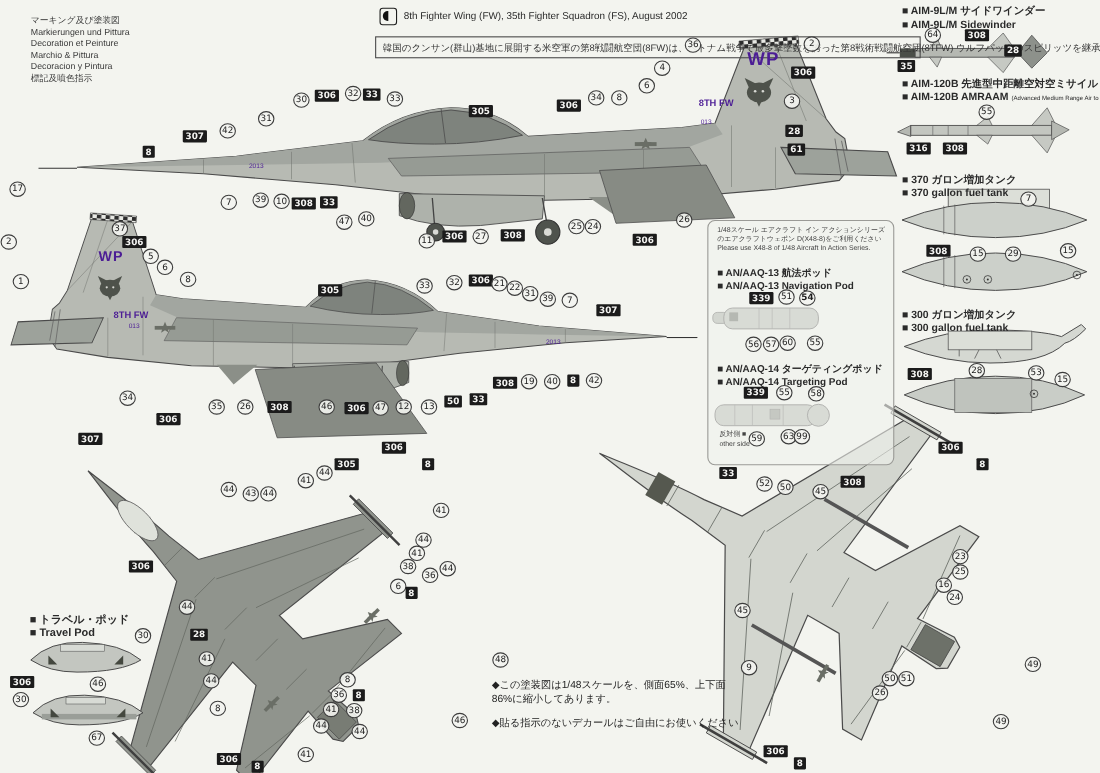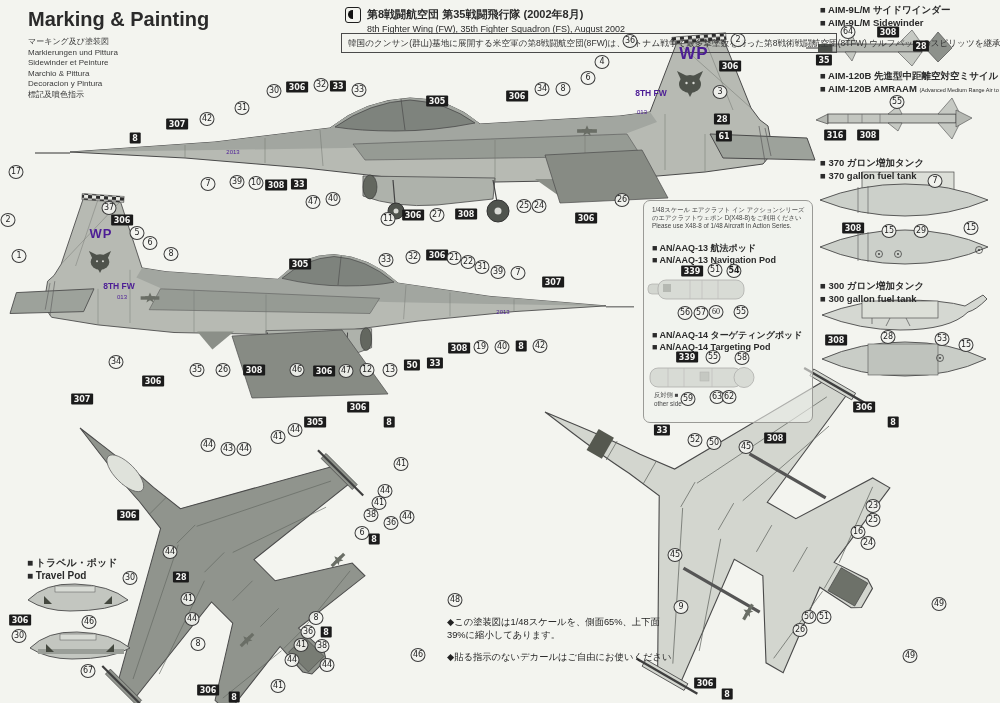--- a/index.html
+++ b/index.html
@@ -191,37 +191,35 @@
       <polygon points="112,596 104,604 112,604" fill="#44483f"></polygon>
       <path d="M30,648 Q47,631 77,632 Q112,633 130,648 Q112,659 72,659 Q47,659 30,648 Z" fill="#c3c6c0" stroke="#4a4a4a" stroke-width="0.9"></path>
       <rect x="60" y="634" width="36" height="6" fill="#d8dbd5" stroke="#555" stroke-width="0.5"></rect>
       <rect x="38" y="649" width="86" height="5" fill="#9a9e98"></rect>
       <polygon points="46,644 54,652 46,652" fill="#44483f"></polygon>
       <polygon points="114,644 106,652 114,652" fill="#44483f"></polygon>
     </g>
   </svg>
 
   <div class="t" style="left:28px;top:8px;">
-    <div class="main-title">Marking &amp; Painting</div>
     <div style="margin-top:6px;">
       <div class="sub-line">マーキング及び塗装図</div>
       <div class="sub-line">Markierungen und Pittura</div>
-      <div class="sub-line">Sidewinder et Peinture</div>
+      <div class="sub-line">Decoration et Peinture</div>
       <div class="sub-line">Marchio &amp; Pittura</div>
       <div class="sub-line">Decoracion y Pintura</div>
       <div class="sub-line">標記及噴色指示</div>
     </div>
   </div>
 
   <div class="t" style="left:345px;top:7px;display:flex;gap:6px;">
     <div class="icon-box">
         <div class="half"></div>
       </div>
     <div>
-      <div class="hdr-jp">第8戦闘航空団 第35戦闘飛行隊 (2002年8月)</div>
       <div class="hdr-en">8th Fighter Wing (FW), 35th Fighter Squadron (FS), August 2002</div>
     </div>
   </div>
   <div class="t hdr-box" style="left:341px;top:33px;">韓国のクンサン(群山)基地に展開する米空軍の第8戦闘航空団(8FW)は、ベトナム戦争で最多撃墜数を誇った第8戦術戦闘航空団(8TFW) ウルフパックのスピリッツを継承する部隊で、1981年9月にF-4DからF-16A/Bへ、87年10月にはF-16A/BからF-16C/Dに機種変換され、1991年米空軍の再編成にともない、8TFWから8FWに改称されました。</div>
 
   <div class="t sec-jp" style="left:820px;top:4px;">■ AIM-9L/M サイドワインダー</div>
   <div class="t sec-en" style="left:820px;top:17px;">■ AIM-9L/M Sidewinder</div>
   <div class="t sec-jp" style="left:820px;top:70px;">■ AIM-120B 先進型中距離空対空ミサイル</div>
   <div class="t sec-en" style="left:820px;top:83px;"><span>■ AIM-120B AMRAAM</span> <small>(Advanced Medium Range Air to Air Missile)</small></div>
   <div class="t sec-jp" style="left:820px;top:157px;">■ 370 ガロン増加タンク</div>
@@ -239,21 +237,21 @@
     <div class="t sec-en" style="left:8px;top:141px;font-size:9px;">■ AN/AAQ-14 Targeting Pod</div>
     <div class="t pods-note" style="left:10px;top:190px;">反対側 ■</div>
     <div class="t pods-note" style="left:10px;top:199px;">other side</div>
   </div>
 
   <div class="t sec-jp" style="left:27px;top:556px;font-size:10px;">■ トラベル・ポッド</div>
   <div class="t sec-en" style="left:27px;top:570px;font-size:10px;">■ Travel Pod</div>
 
   <div class="t notes" style="left:447px;top:616px;">
     <div class="pre">◆この塗装図は1/48スケールを、側面65%、上下面
-39%に縮小してあります。</div>
+86%に縮小してあります。</div>
     <div class="gap"></div>
     <div class="gap"></div>
     <div>◆貼る指示のないデカールはご自由にお使いください</div>
   </div>
 
   <div class="mark wp1" style="left:694px;top:54px;">WP</div>
   <div class="mark wp2" style="left:101px;top:233px;">WP</div>
   <div class="mark fw" style="left:651px;top:93px;">8TH FW</div>
   <div class="mark fw" style="left:119px;top:286px;">8TH FW</div>
   <div class="mark tiny" style="left:642px;top:112px;">013</div>
@@ -402,28 +400,28 @@
       <div class="co co-c" style="left: 971px; top: 228px;">15</div>
       <div class="co co-b" style="left: 836px; top: 340px;">308</div>
       <div class="co co-c" style="left: 888px; top: 337px;">28</div>
       <div class="co co-c" style="left: 942px; top: 339px;">53</div>
       <div class="co co-c" style="left: 966px; top: 345px;">15</div>
       <div class="co co-b" style="left: 692px; top: 271px;">339</div>
       <div class="co co-c" style="left: 715px; top: 270px;">51</div>
       <div class="co co-c" style="left: 734px; top: 271px; font-weight: bold;">54</div>
       <div class="co co-c" style="left: 685px; top: 313px;">56</div>
       <div class="co co-c" style="left: 701px; top: 313px;">57</div>
-      <div class="co co-c" style="left: 716px; top: 312px; font-family: Liberation Serif, serif;">60</div>
+      <div class="co co-c" style="left: 716px; top: 312px;">60</div>
       <div class="co co-c" style="left: 741px; top: 312px;">55</div>
       <div class="co co-b" style="left: 687px; top: 357px;">339</div>
       <div class="co co-c" style="left: 713px; top: 357px;">55</div>
       <div class="co co-c" style="left: 742px; top: 358px;">58</div>
       <div class="co co-c" style="left: 688px; top: 399px;">59</div>
       <div class="co co-c" style="left: 717px; top: 397px;">63</div>
-      <div class="co co-c" style="left: 729px; top: 397px;">62</div>
+      <div class="co co-c" style="left: 729px; top: 397px;">99</div>
       <div class="co co-c" style="left: 130px; top: 578px;">30</div>
       <div class="co co-b" style="left: 20px; top: 620px;">306</div>
       <div class="co co-c" style="left: 89px; top: 622px;">46</div>
       <div class="co co-c" style="left: 19px; top: 636px;">30</div>
       <div class="co co-c" style="left: 88px; top: 671px;">67</div>
     </div>
 
 </div>
 
 </body></html>

